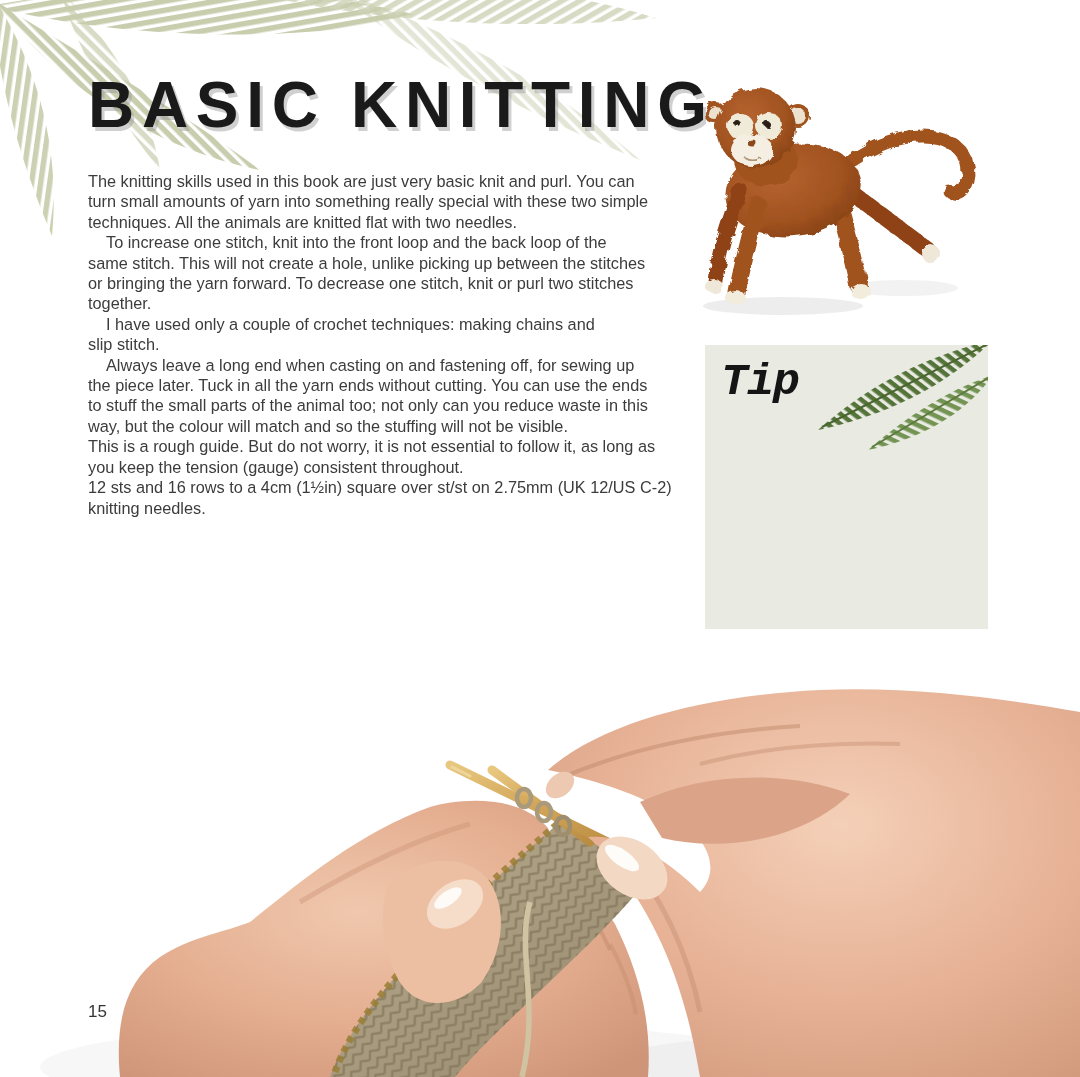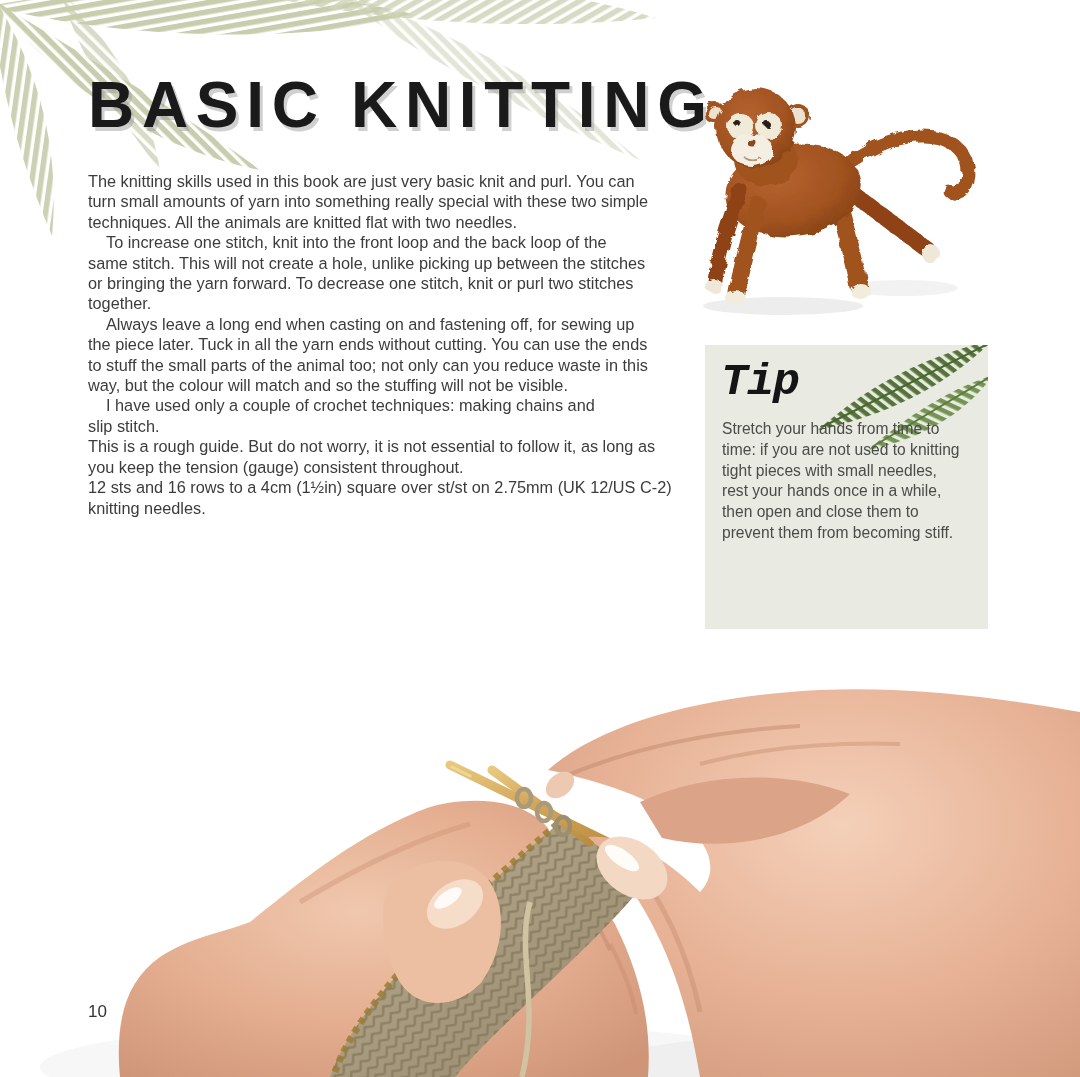--- a/index.html
+++ b/index.html
@@ -76,26 +76,26 @@
   <h1 class="title">BASIC KNITTING</h1>
 
   <div class="copy">
     <p>The knitting skills used in this book are just very basic knit and purl. You can
 turn small amounts of yarn into something really special with these two simple
 techniques. All the animals are knitted flat with two needles.</p>
     <p class="indent">To increase one stitch, knit into the front loop and the back loop of the
 same stitch. This will not create a hole, unlike picking up between the stitches
 or bringing the yarn forward. To decrease one stitch, knit or purl two stitches
 together.</p>
+    <p class="indent">I have used only a couple of crochet techniques: making chains and
+slip stitch.</p>
     <p class="indent">Always leave a long end when casting on and fastening off, for sewing up
 the piece later. Tuck in all the yarn ends without cutting. You can use the ends
 to stuff the small parts of the animal too; not only can you reduce waste in this
 way, but the colour will match and so the stuffing will not be visible.</p>
-    <p class="indent">I have used only a couple of crochet techniques: making chains and
-slip stitch.</p>
     <p>This is a rough guide. But do not worry, it is not essential to follow it, as long as
 you keep the tension (gauge) consistent throughout.</p>
     <p>12 sts and 16 rows to a 4cm (1½in) square over st/st on 2.75mm (UK 12/US C-2)
 knitting needles.</p>
   </div>
 
   <svg class="fig-monkey" viewBox="0 0 322 292" aria-hidden="true">
     <defs>
       <filter id="fuzz" x="-20%" y="-20%" width="140%" height="140%">
         <feTurbulence type="fractalNoise" baseFrequency="0.09" numOctaves="3" result="n"></feTurbulence>
@@ -145,26 +145,20 @@
         <pattern id="stG2" width="8" height="8" patternUnits="userSpaceOnUse" patternTransform="rotate(115)">
           <rect width="4.6" height="8" fill="#6d8f4a"></rect>
           </pattern>
       </defs>
       <path d="M185,-5 C120,10 60,40 10,85 C80,70 140,40 185,-5 Z" fill="url(#stG1)"></path>
       <path d="M185,30 C140,45 100,70 60,105 C120,92 160,65 185,30 Z" fill="url(#stG2)" opacity=".95"></path>
       <path d="M182,-2 L14,82" stroke="#49662e" stroke-width="2" fill="none"></path>
       <path d="M182,32 L64,102" stroke="#5d7c3c" stroke-width="2" fill="none"></path>
     </svg>
     <div class="tip-heading">Tip</div>
-    <p class="tip-body">Stretch your hands from time to
-time: if you are not used to knitting
-tight pieces with small needles,
-rest your hands once in a while,
-then open and close them to
-prevent them from becoming stiff.</p>
   </aside>
 
   <svg class="fig-hands" viewBox="0 0 1080 425" aria-hidden="true">
     <defs>
       <radialGradient id="skinL" cx="45%" cy="40%" r="75%">
         <stop offset="0" stop-color="#f0c8ae"></stop>
           <stop offset=".55" stop-color="#e4ad8f"></stop>
         <stop offset="1" stop-color="#cf9578"></stop>
       </radialGradient>
       <radialGradient id="skinR" cx="55%" cy="35%" r="80%">
@@ -233,15 +227,15 @@
       <path d="M640,150 C700,122 780,116 850,142 C800,190 720,200 662,186 Z" fill="#dba488"></path>
       <path d="M556,128 C620,100 700,80 800,74" stroke="#c08a6c" stroke-width="4" fill="none" opacity=".5"></path>
       <path d="M700,112 C760,96 830,90 900,92" stroke="#c08a6c" stroke-width="4" fill="none" opacity=".4"></path>
       <path d="M620,196 C660,240 688,300 700,360" stroke="#c08a6c" stroke-width="5" fill="none" opacity=".4"></path>
       <ellipse cx="632" cy="216" rx="39" ry="27" fill="#f3d9c4" transform="rotate(35 632 216)"></ellipse>
       <ellipse cx="622" cy="206" rx="20" ry="8" fill="#fff" opacity=".9" transform="rotate(35 622 206)"></ellipse>
       <ellipse cx="560" cy="133" rx="16" ry="11" fill="#edc9b2" transform="rotate(-40 560 133)"></ellipse>
     </g>
   </svg>
 
-  <div class="page-number">10</div>
+  <div class="page-number">15</div>
 
 </div>
 
 </body></html>

